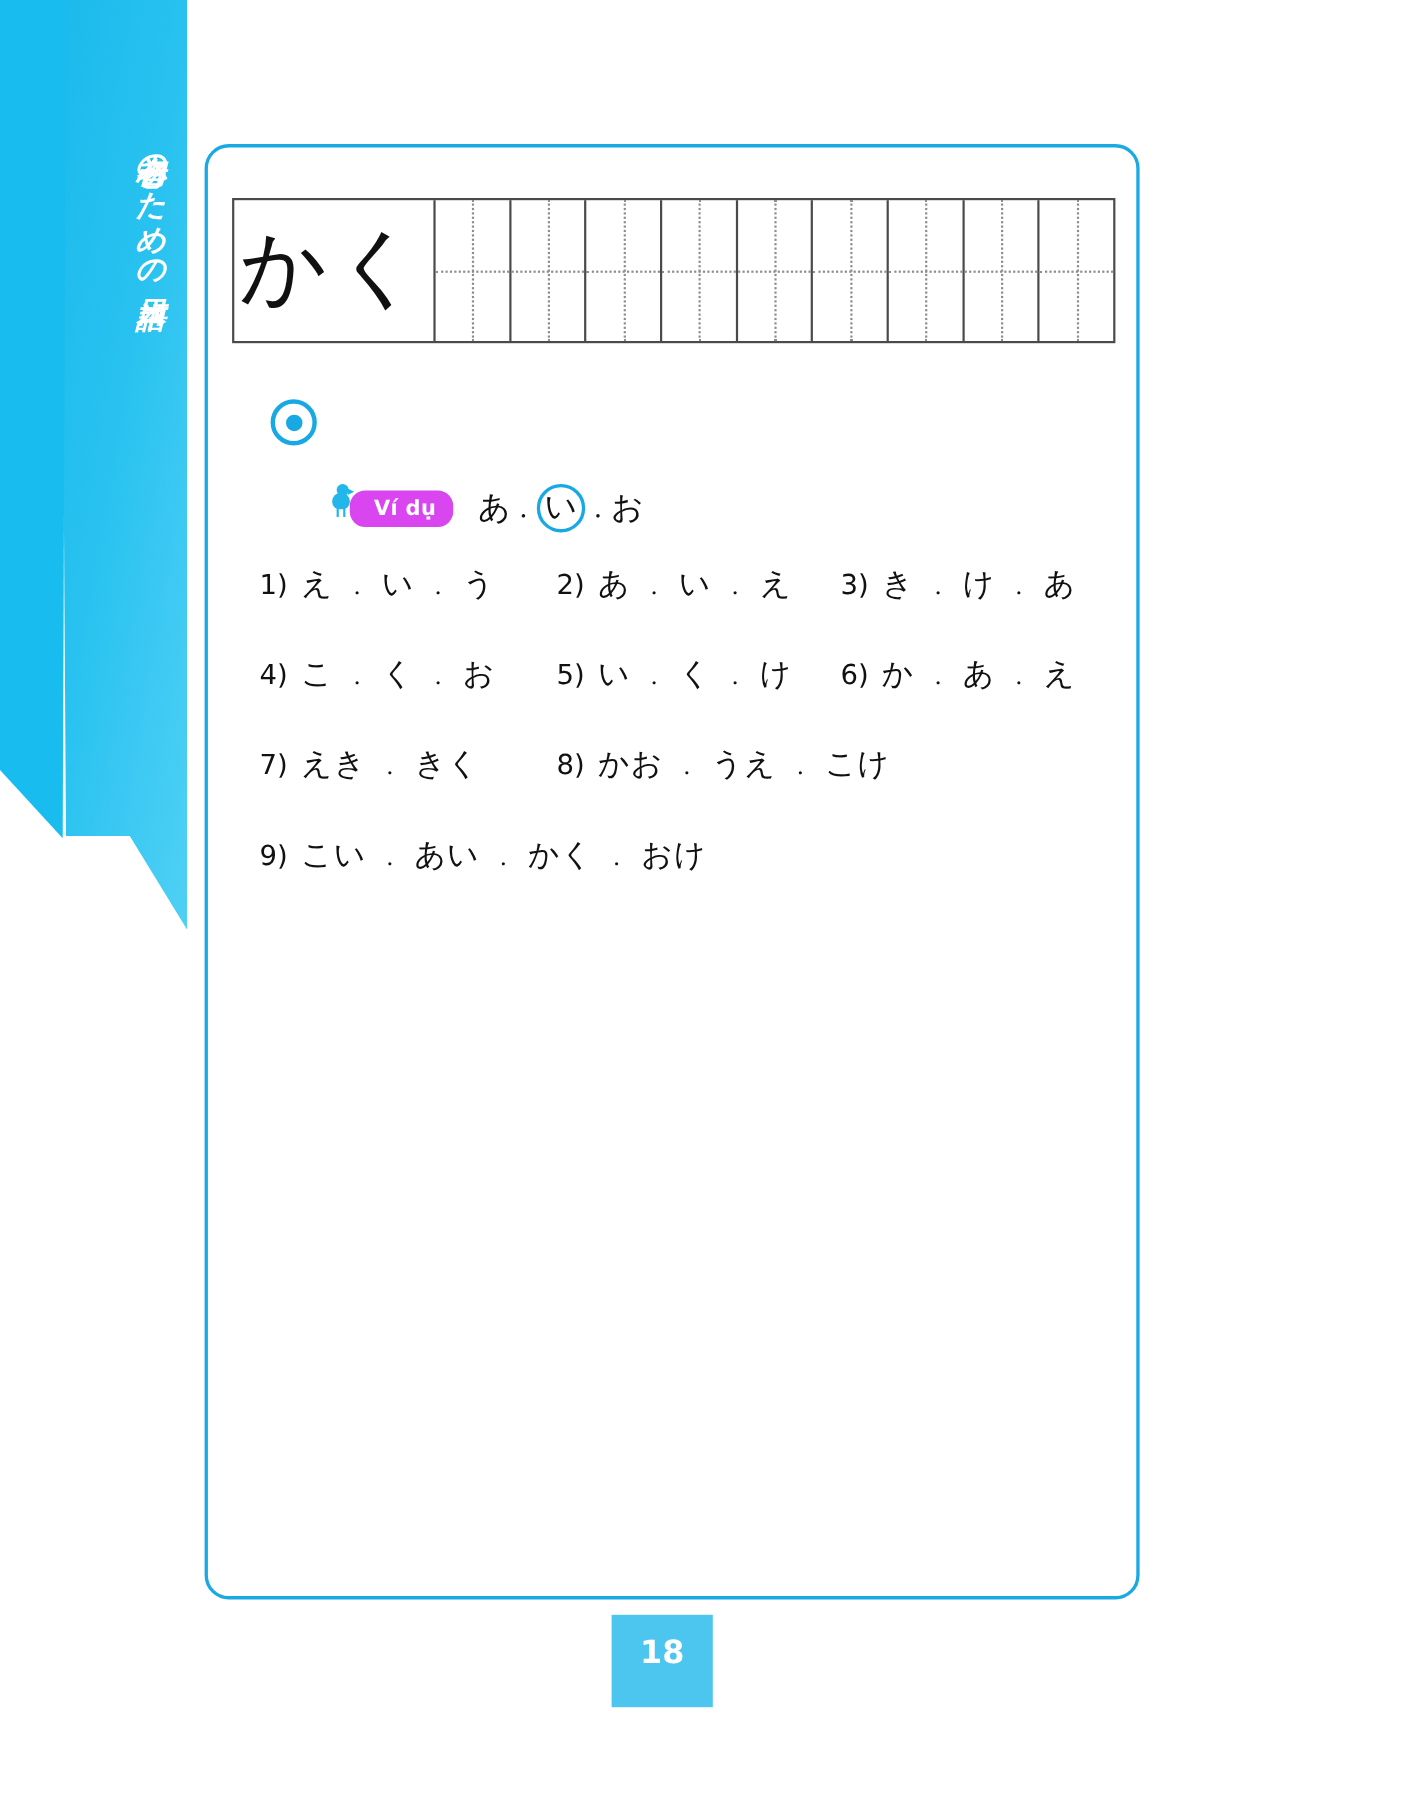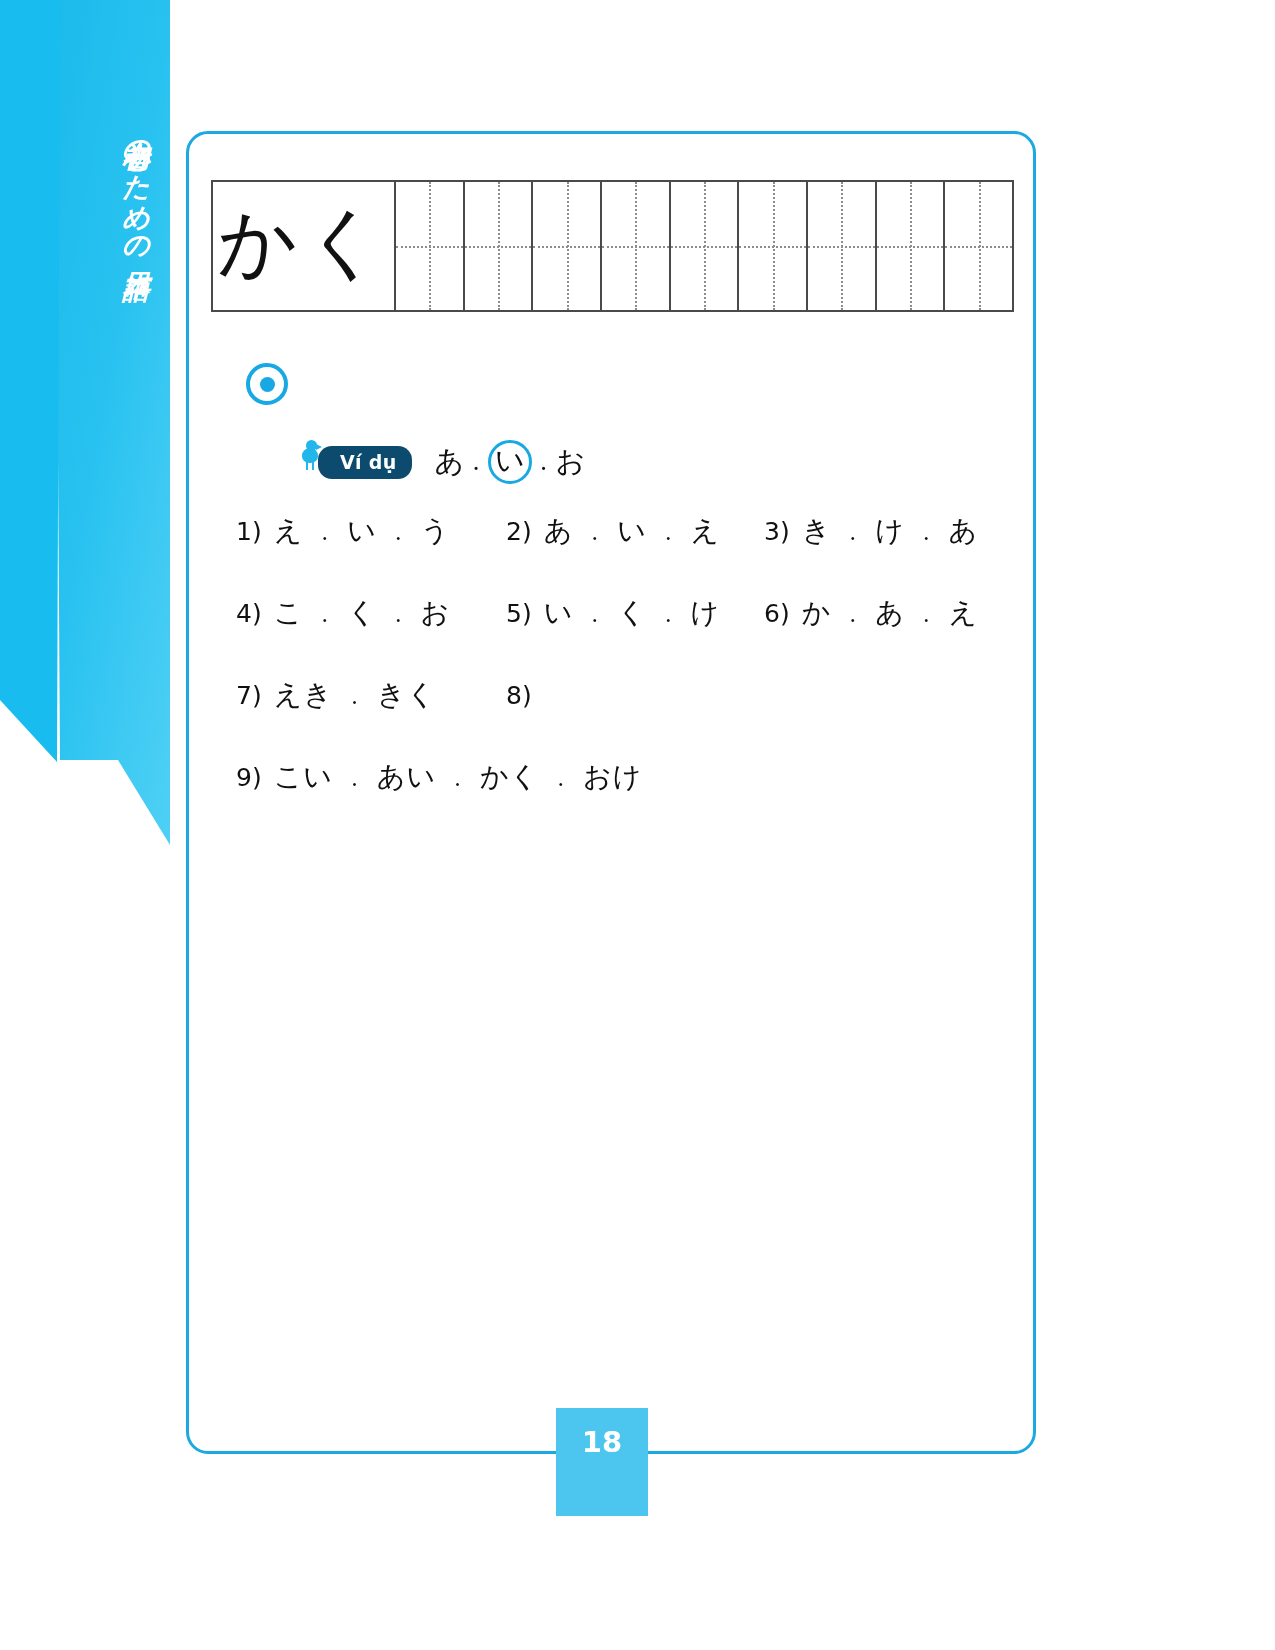--- a/index.html
+++ b/index.html
@@ -161,21 +161,21 @@
   
   .example-row {
     position: absolute;
     left: 318px;
     top: 440px;
     display: flex;
     align-items: center;
   }
   .vidu-badge {
     position: relative;
-    background: #0c4a6e;
+    background: #d946ef;
     color: #ffffff;
     font-size: 19px;
     font-weight: bold;
     border-radius: 14px;
     padding: 5px 16px 6px 22px;
     letter-spacing: 0.3px;
     font-family: "DejaVu Sans", "Liberation Sans", sans-serif;
   }
   .bird {
     position: absolute;
@@ -279,23 +279,23 @@
   .q-opts { letter-spacing: 1px; }
 
   .col1 { width: 270px; }
   .col2 { width: 258px; }
   .col3 { width: auto; }
 
   
   .page-num {
     position: absolute;
     left: 556px;
-    top: 1408px;
+    top: 1468px;
     width: 92px;
-    height: 108px;
+    height: 84px;
     background: #4cc6ef;
     color: #ffffff;
     font-family: "DejaVu Sans", "Liberation Sans", sans-serif;
     font-size: 29px;
     font-weight: bold;
     display: flex;
     justify-content: center;
     padding-top: 17px;
     box-sizing: border-box;
   }
@@ -424,20 +424,27 @@
     <div class="q-item col1">
       <span class="q-num">7)</span>
       <span class="q-opts">
         <span>えき</span>
         <span class="sep">.</span>
         <span>きく</span>
       </span>
     </div>
     <div class="q-item col3">
       <span class="q-num">8)</span>
+      <span class="q-opts">
+        <span>かお</span>
+        <span class="sep">.</span>
+        <span>うえ</span>
+        <span class="sep">.</span>
+        <span>こけ</span>
+      </span>
     </div>
   </div>
 
   <div class="q-row">
     <div class="q-item col3">
       <span class="q-num">9)</span>
       <span class="q-opts">
         <span>こい</span>
         <span class="sep">.</span>
         <span>あい</span>

